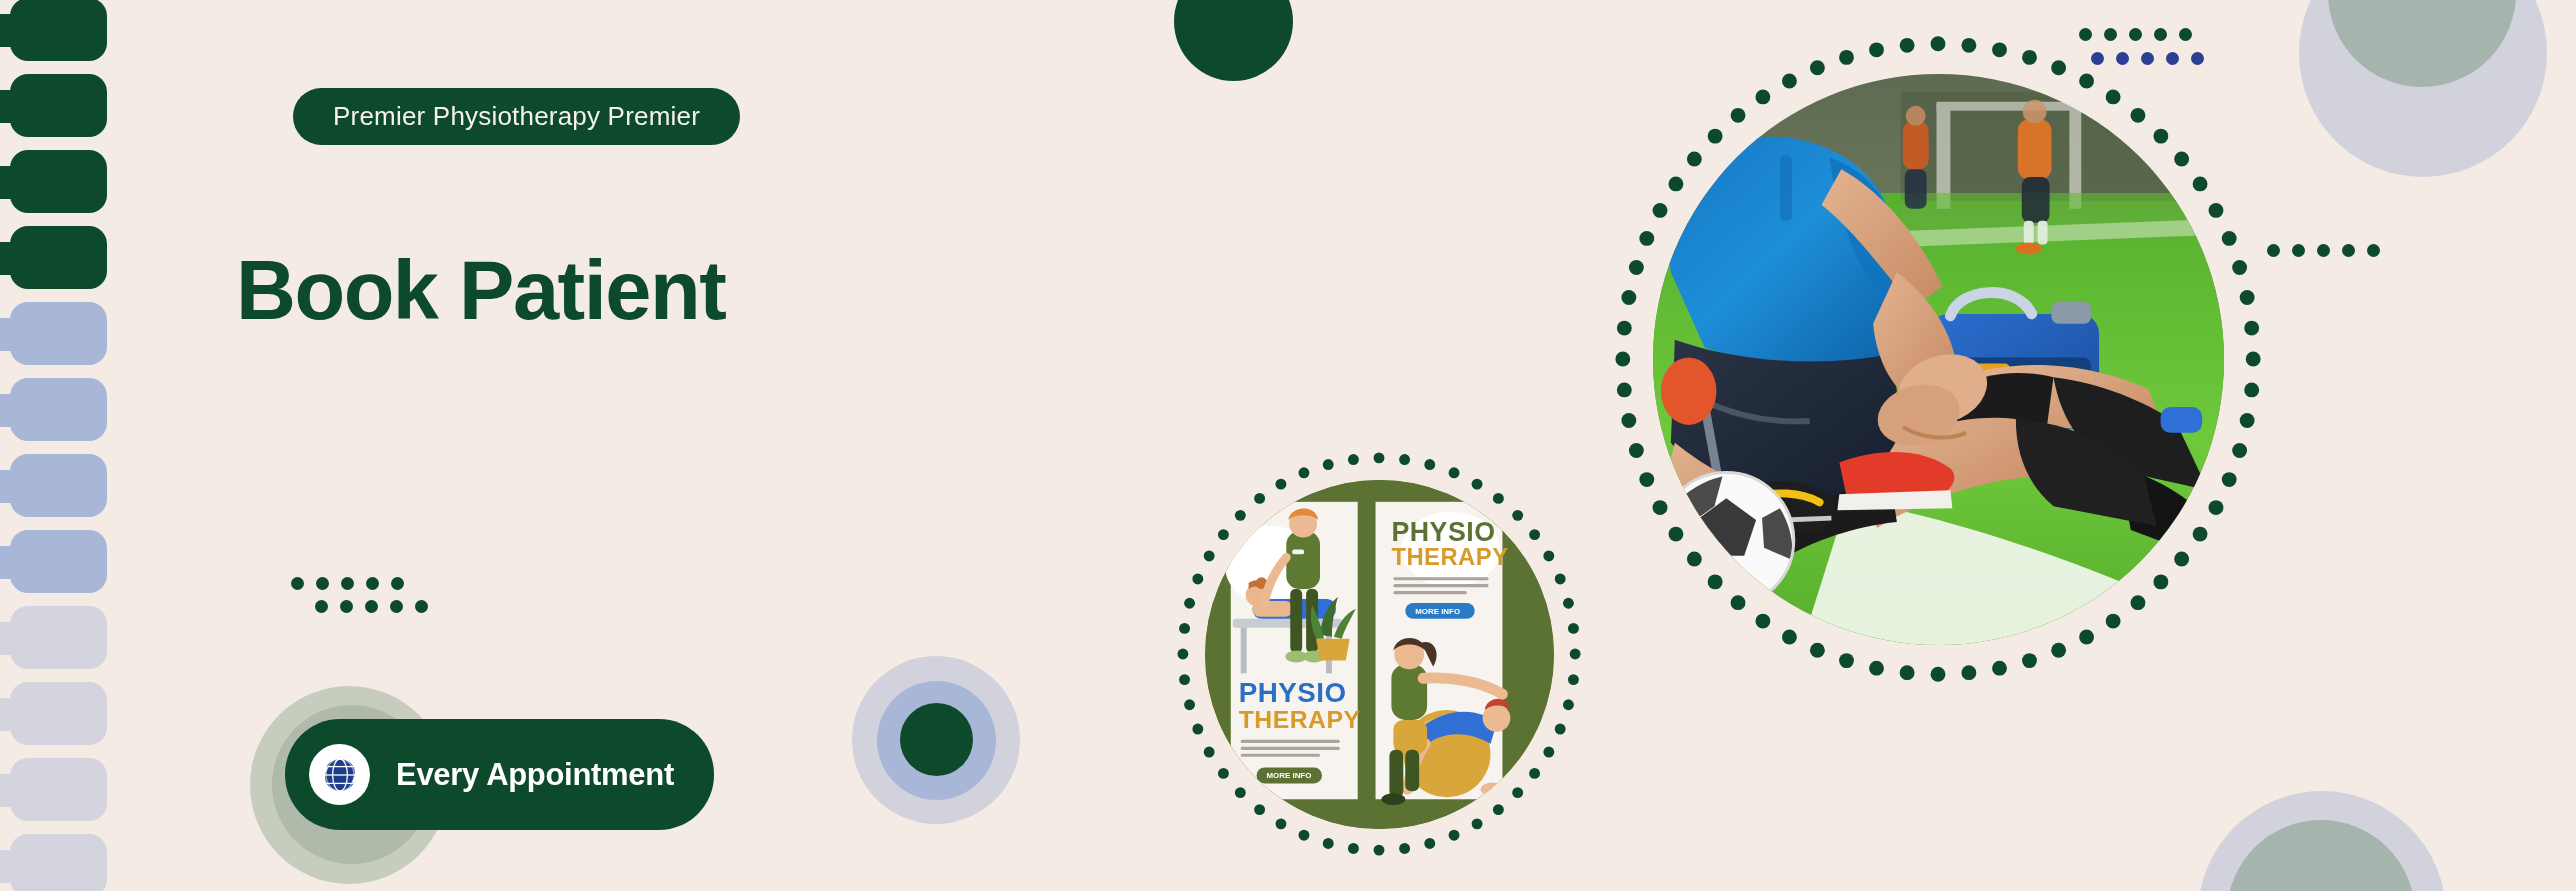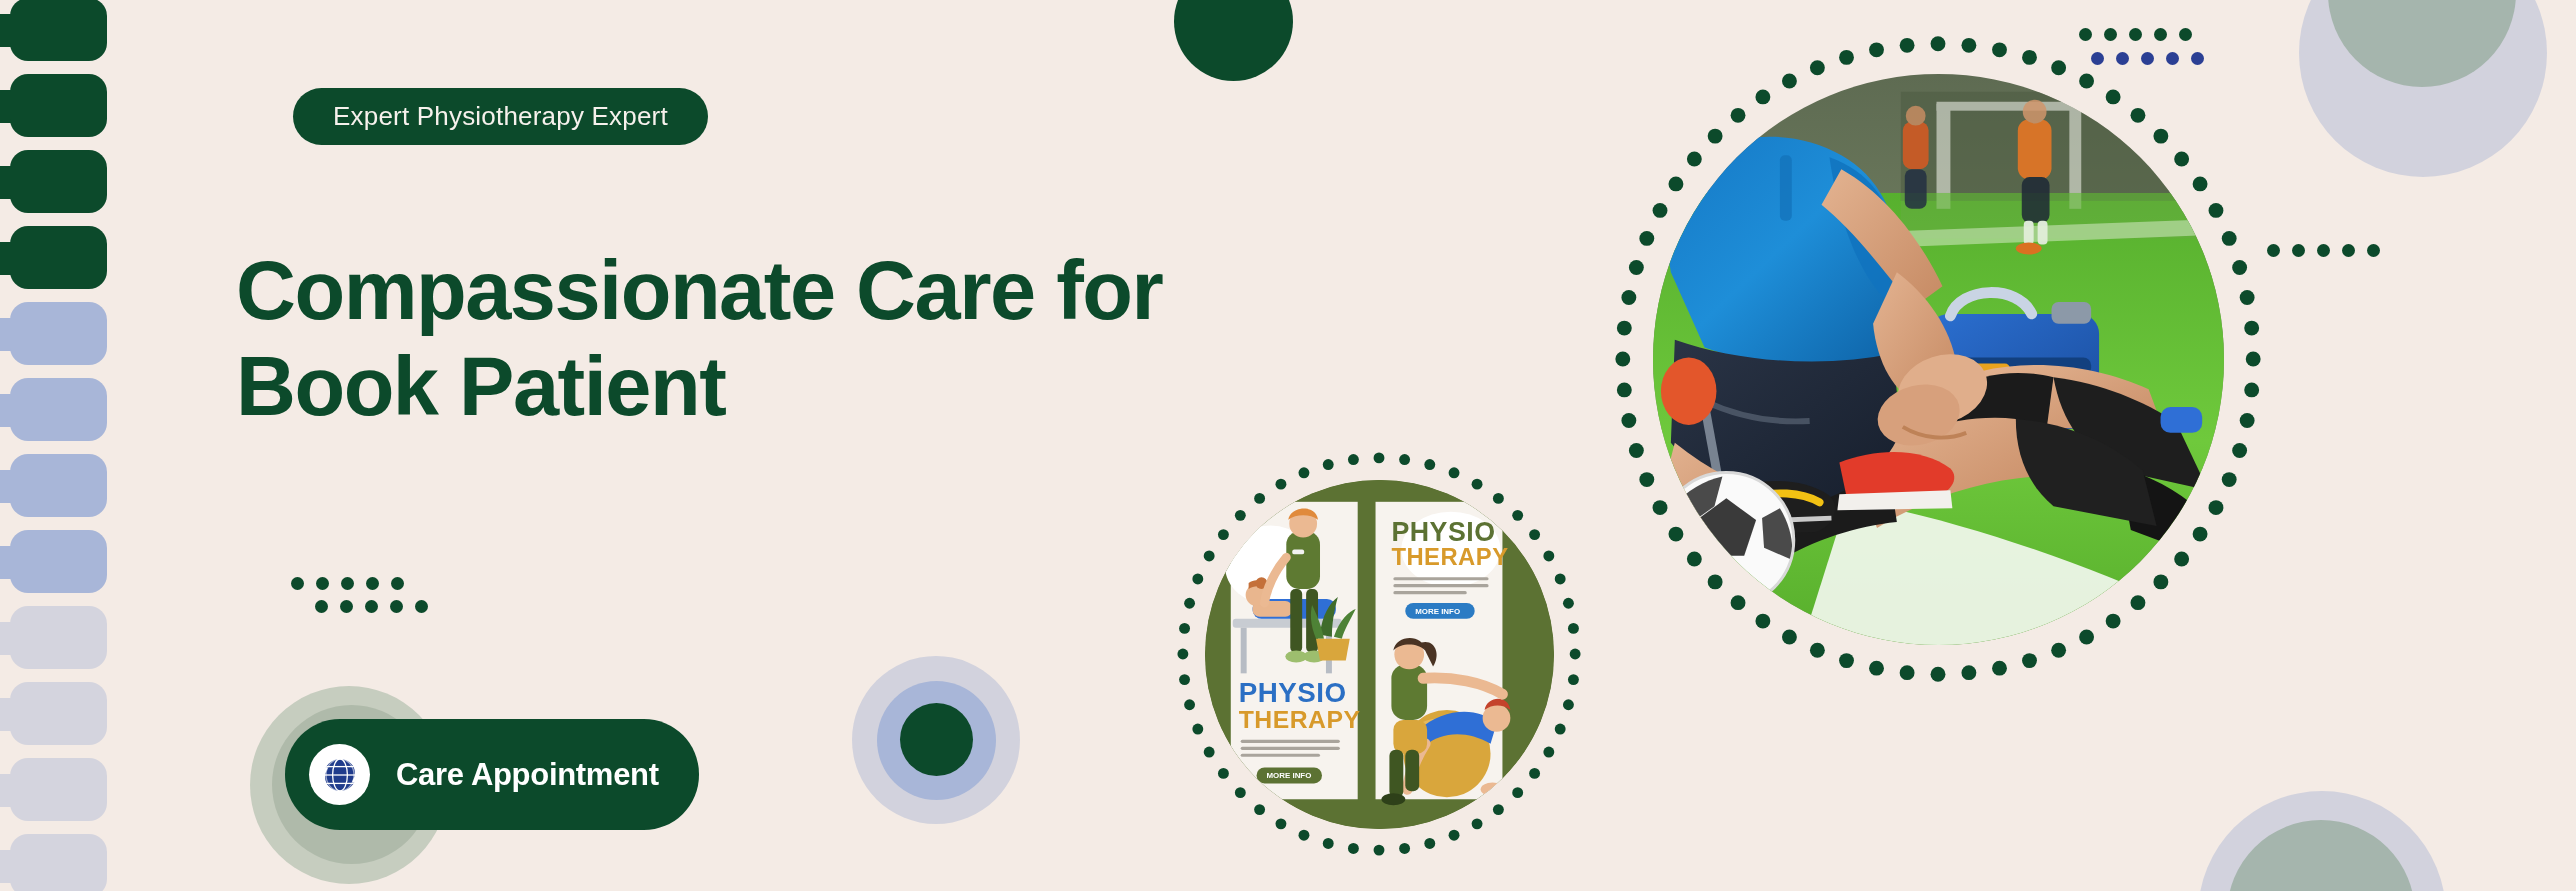--- a/index.html
+++ b/index.html
@@ -193,46 +193,45 @@
   <div class="circ" style="left:2328px; top:-101px; width:188px; height:188px; background:#A5B5AD;"></div>
 
   <div class="circ" style="left:2198px; top:791px; width:248px; height:248px; background:#D2D2DD;"></div>
   <div class="circ" style="left:2227px; top:820px; width:188px; height:188px; background:#A5B5AD;"></div>
 
   <div class="circ" style="left:852px; top:656px; width:168px; height:168px; background:#D2D2DD;"></div>
   <div class="circ" style="left:877px; top:681px; width:119px; height:119px; background:#A8B6D8;"></div>
   <div class="circ" style="left:900px; top:703px; width:73px; height:73px; background:#0C4A2B;"></div>
 
   <div id="badge">
-    <span>Expert Physiotherapy Expert</span>
+    <span>Premier Physiotherapy Premier</span>
   </div>
 
   <h1 id="headline">
-    <span class="ln">Compassionate Care for</span>
     <span class="ln">Book Patient</span>
   </h1>
 
   <div id="cta-halo-outer"></div>
   <div id="cta-halo-inner"></div>
   <div id="cta">
     <span id="cta-icon">
       <svg width="46" height="46" viewBox="0 0 46 46">
         <circle cx="23" cy="23" r="16" fill="#1F3B8C"></circle>
         <g stroke="#FFFFFF" stroke-width="1.3" fill="none">
           <ellipse cx="23" cy="23" rx="7.4" ry="16"></ellipse>
           <ellipse cx="23" cy="23" rx="14" ry="16" opacity="0.55"></ellipse>
           <line x1="7" y1="23" x2="39" y2="23"></line>
           <path d="M9.2 14.6 H36.8"></path>
           <path d="M9.2 31.4 H36.8"></path>
         </g>
         <path d="M34.5 9.5 A16 16 0 0 1 36.6 29.5" stroke="#FFFFFF" stroke-width="2.6" fill="none" stroke-linecap="round"></path>
         <path d="M11.6 36.4 A16 16 0 0 1 9.3 16.4" stroke="#FFFFFF" stroke-width="2.6" fill="none" stroke-linecap="round"></path>
       </svg>
     </span>
-    <span id="cta-label">Care Appointment</span>
+    <span id="cta-label">Every Appointment</span>
   </div>
 
   <div class="photo-wrap" id="photo-main-wrap">
     <svg class="dot-ring" id="ring-main" width="674" height="674" viewBox="0 0 680 680">
         <circle cx="340.00" cy="22.00" r="7.5" fill="#0C4A2B"></circle>
         <circle cx="371.17" cy="23.53" r="7.5" fill="#0C4A2B"></circle>
         <circle cx="402.04" cy="28.11" r="7.5" fill="#0C4A2B"></circle>
         <circle cx="432.31" cy="35.69" r="7.5" fill="#0C4A2B"></circle>
         <circle cx="461.69" cy="46.21" r="7.5" fill="#0C4A2B"></circle>
         <circle cx="489.90" cy="59.55" r="7.5" fill="#0C4A2B"></circle>

